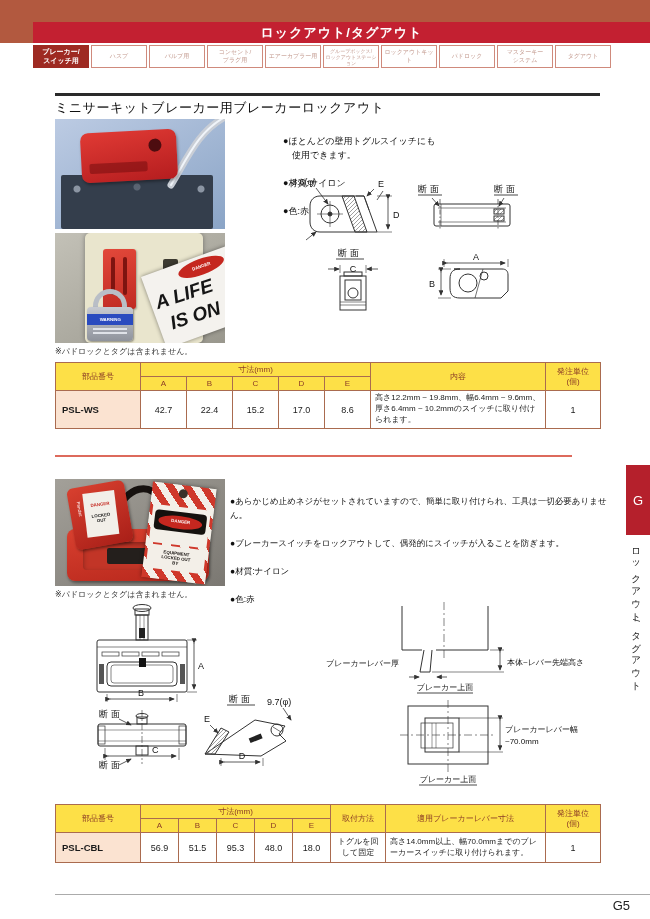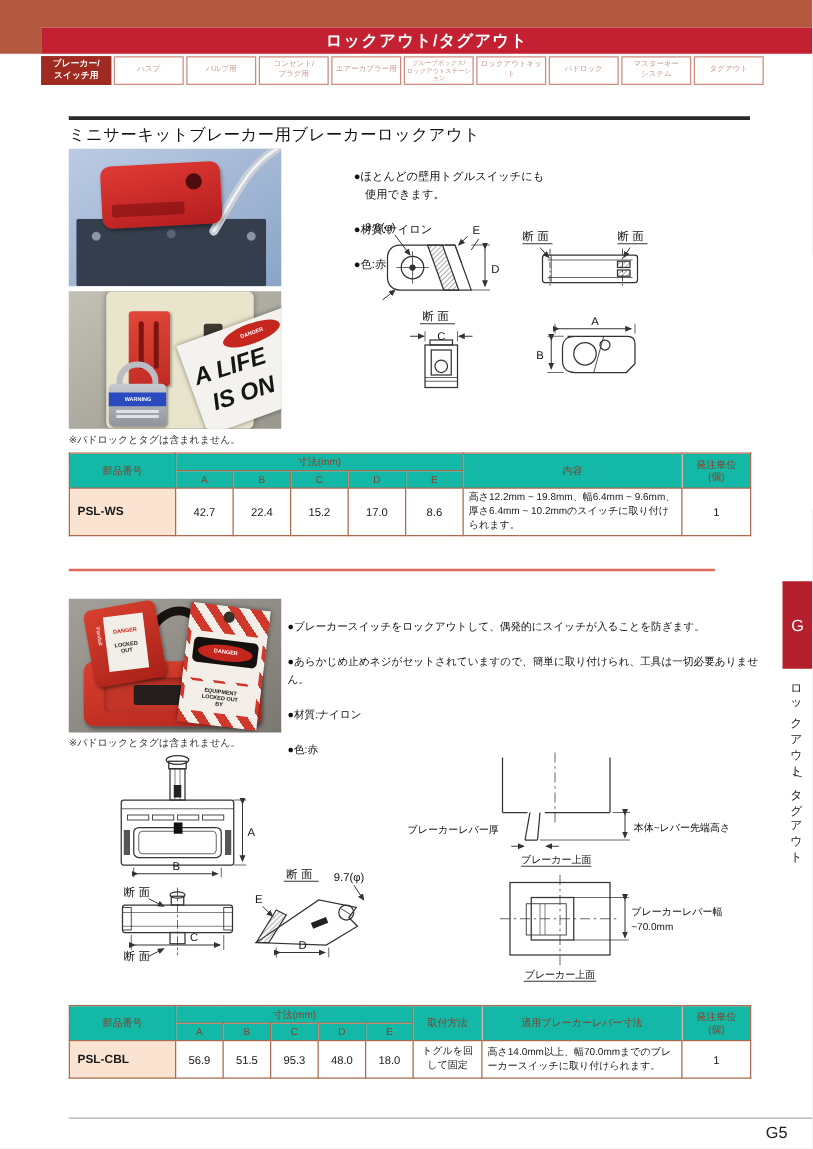--- a/index.html
+++ b/index.html
@@ -94,28 +94,28 @@
   .draw1{position:absolute;left:270px;top:168px;}
   .draw2{position:absolute;left:55px;top:598px;}
   svg text{fill:#111;font-size:9px;font-family:"Liberation Sans","DejaVu Sans",sans-serif;}
   svg text.jp{font-size:9px;letter-spacing:3px;}
   svg text.jl{font-size:8px;letter-spacing:0;}
   
   .tbl{position:absolute;border-collapse:collapse;table-layout:fixed;width:545px;}
   .tbl1{left:55px;top:362px;}
   .tbl2{left:55px;top:804px;}
   .tbl th,.tbl td{border:1px solid #aa6b4f;overflow:hidden;}
-  .tbl th{background:#14b8a6;color:#8a3a26;font-size:8px;font-weight:normal;padding:1px 2px;text-align:center;}
+  .tbl th{background:#fde047;color:#8a3a26;font-size:8px;font-weight:normal;padding:1px 2px;text-align:center;}
   .tbl thead tr{height:14px;}
   .tbl td{font-size:9px;color:#1a1a1a;text-align:center;padding:2px 3px;background:#fff;}
   .tbl1 tbody tr{height:38px;}
   .tbl2 tbody tr{height:30px;}
   td.part{background:#fbe3d1;font-weight:bold;text-align:left;padding-left:6px;font-size:9.5px;}
   td.desc{font-size:8px;text-align:left;line-height:1.35;padding:2px 4px;}
-  td.small{font-size:8px;line-height:1.3;font-family:Liberation Mono, monospace;}
+  td.small{font-size:8px;line-height:1.3;}
   .pre{white-space:pre-line;line-height:1.25;}
   
   .side-tab{position:absolute;left:626px;top:465px;width:24px;height:70px;background:#b5202c;color:#fff;
     font-size:13px;display:flex;align-items:center;justify-content:center;cursor:pointer;}
   .side-label{position:absolute;left:629px;top:542px;writing-mode:vertical-rl;font-size:9.5px;color:#222;letter-spacing:2px;}
   .foot-line{position:absolute;left:55px;top:894px;width:595px;height:1px;background:#ababab;}
   .page-num{position:absolute;right:20px;top:898px;font-size:13px;color:#222;}
 </style>
 </head>
 <body>
@@ -322,22 +322,22 @@
       </div>
       <div class="p3-tag-foot">
         <span class="t-xs">EQUIPMENT
 LOCKED OUT BY</span>
       </div>
     </div>
   </div>
   <div class="caption cap2">※パドロックとタグは含まれません。</div>
 
   <div class="bullets2">
+    <div>●あらかじめ止めネジがセットされていますので、簡単に取り付けられ、工具は一切必要ありません。</div>
     <div>●ブレーカースイッチをロックアウトして、偶発的にスイッチが入ることを防ぎます。</div>
-    <div>●あらかじめ止めネジがセットされていますので、簡単に取り付けられ、工具は一切必要ありません。</div>
     <div>●材質:ナイロン</div>
     <div>●色:赤</div>
   </div>
 
   <svg class="draw2" width="545" height="200" viewBox="0 0 545 200">
     <defs>
       <marker id="ar2" markerWidth="7" markerHeight="7" refX="6" refY="3" orient="auto">
           <path d="M0,0L7,3L0,6Z" fill="#333"></path>
         </marker>
       <pattern id="h2" patternUnits="userSpaceOnUse" width="4" height="4">

